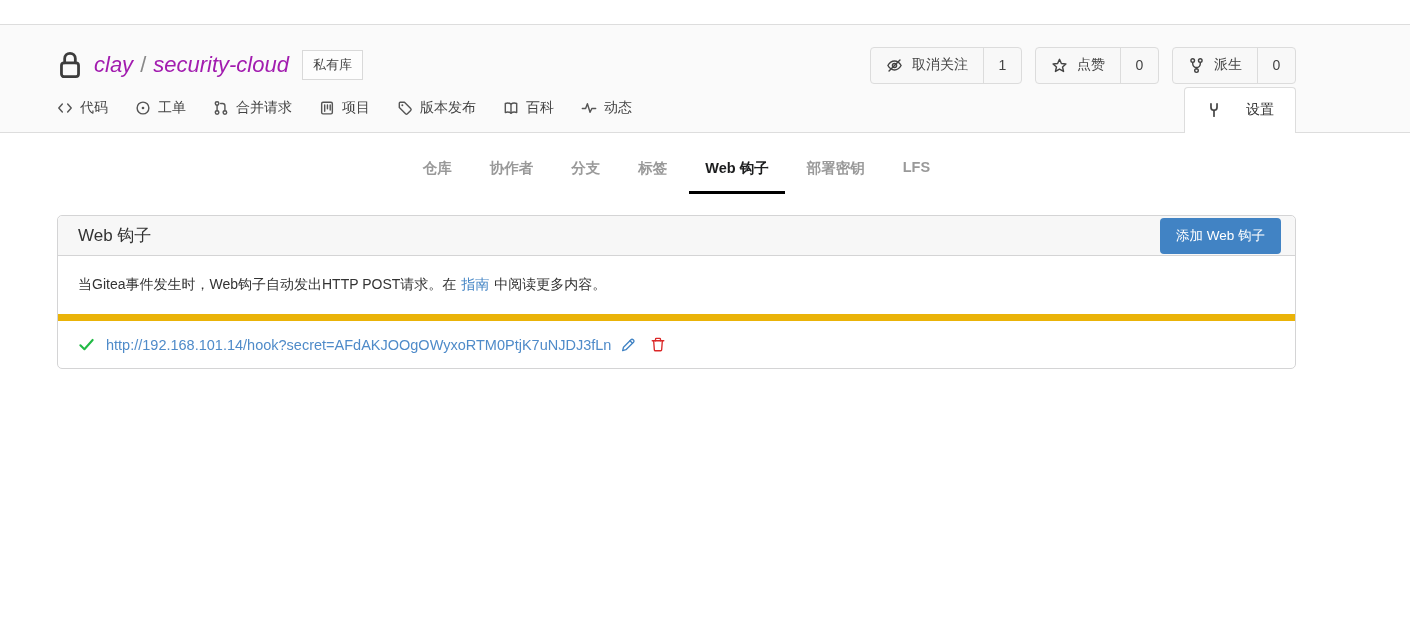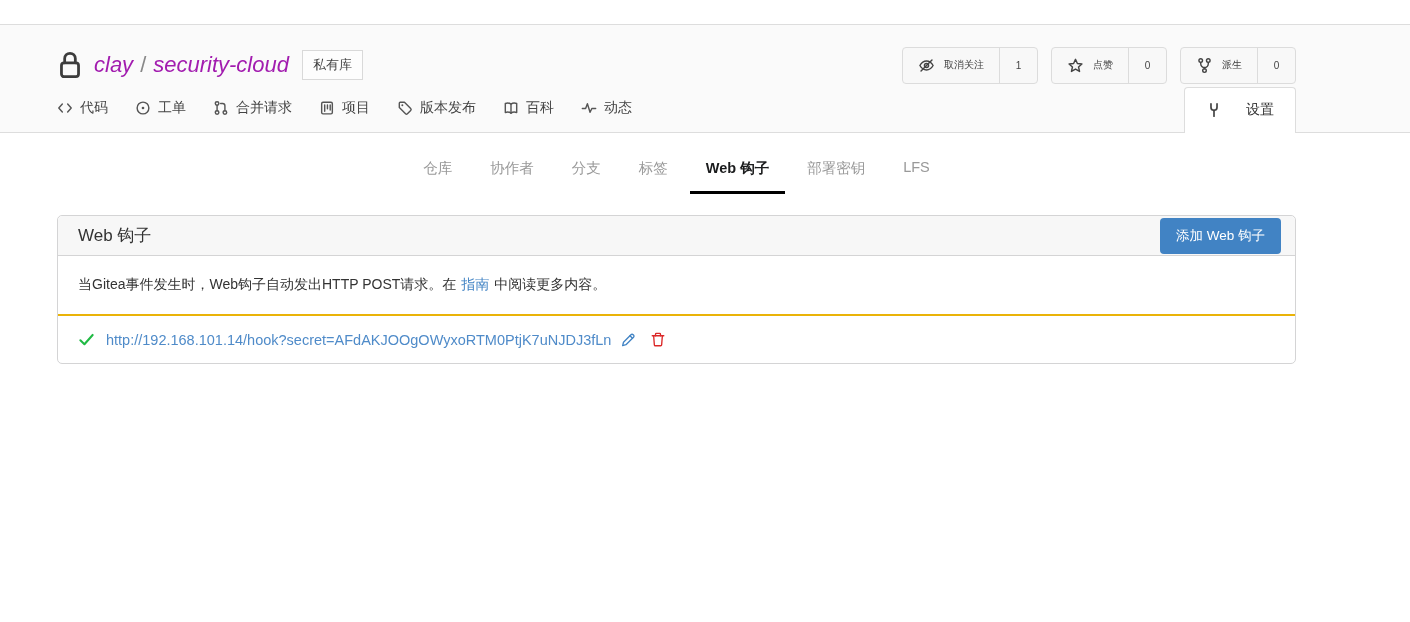--- a/index.html
+++ b/index.html
@@ -42,21 +42,21 @@
     background: #fdfdfd;
     align-self: center;
   }
 
   .actions { margin-left: auto; display: flex; gap: 13px; }
   .action-group {
     display: flex;
     border: 1px solid #dcdcdc;
     border-radius: 4px;
     background: #f8f8f8;
-    font-size: 10px;
+    font-size: 14px;
     color: #444;
     height: 37px;
     overflow: hidden;
     cursor: pointer;
   }
   .action-main { display: flex; align-items: center; gap: 9px; padding: 0 15px; }
   .action-count {
     display: flex; align-items: center; justify-content: center;
     min-width: 38px; padding: 0 12px;
     border-left: 1px solid #dcdcdc;
@@ -89,20 +89,21 @@
     justify-content: center;
     padding-top: 26px;
   }
   .sub-tab {
     padding: 0 16px 13px 16px;
     margin: 0 3px;
     font-size: 14.5px;
     color: #999;
     cursor: pointer;
     border-bottom: 3px solid transparent;
+    font-weight: bold;
   }
   .sub-tab.active {
     color: #1b1c1d;
     font-weight: 600;
     border-bottom: 3px solid #000000;
   }
 
   
   .panel {
     margin-top: 21px;
@@ -127,21 +128,21 @@
     border-radius: 4px;
     font-size: 13.5px;
     font-family: inherit;
     padding: 9px 16px;
     cursor: pointer;
   }
   .panel-desc {
     padding: 20px 20px;
     font-size: 14px;
     color: #333;
-    border-bottom: 2px solid #eab308;
+    border-bottom: 7px solid #eab308;
   }
   .panel-desc a { color: #4183c4; text-decoration: none; margin: 0 5px; cursor: pointer; }
   .webhook-row {
     padding: 15px 20px;
     display: flex; align-items: center;
     font-size: 14.5px;
   }
   .webhook-row .status { margin-right: 11px; }
   .webhook-url { color: #4f8bc9; text-decoration: none; cursor: pointer; }
   .hook-edit { margin-left: 9px; cursor: pointer; }

